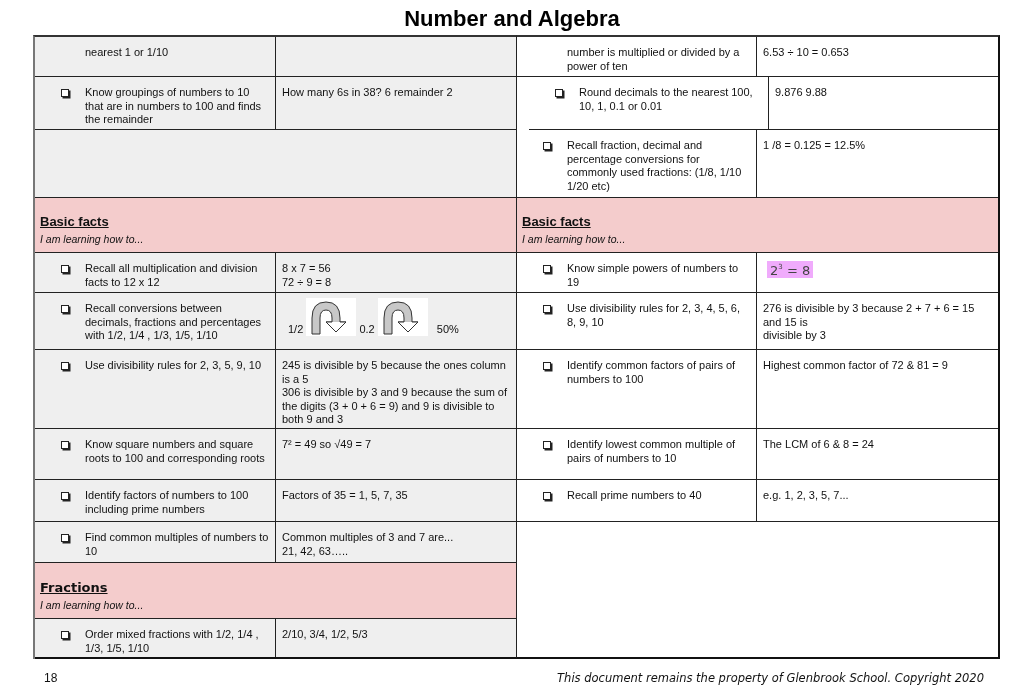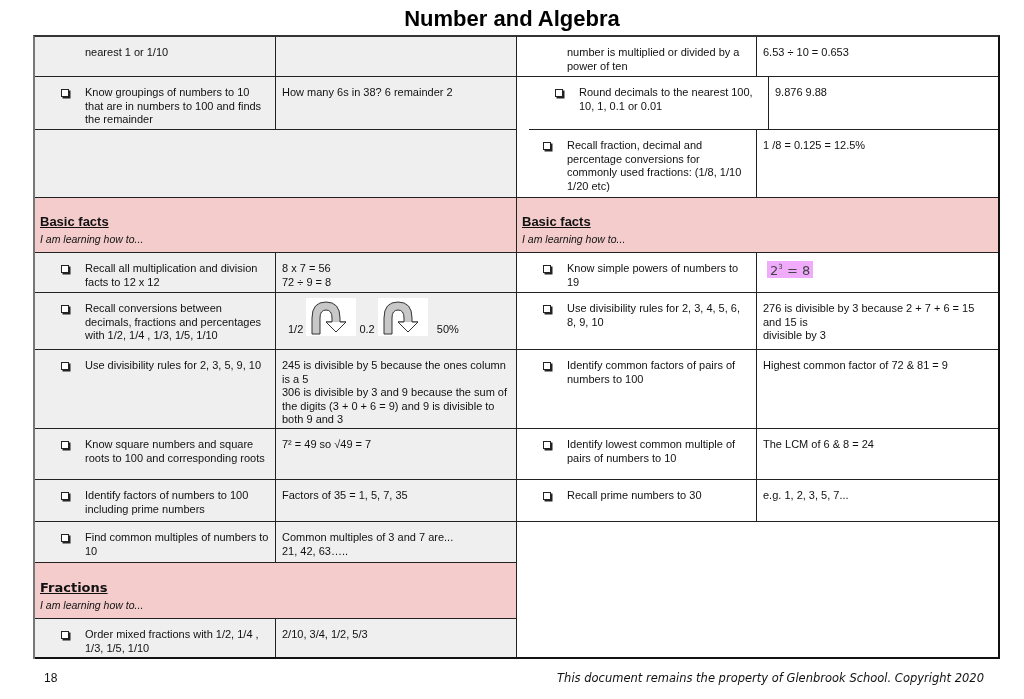--- a/index.html
+++ b/index.html
@@ -223,21 +223,21 @@
       <span class="chk"><span class="chk-box"></span></span>
       <div class="obj">Identify lowest common multiple of pairs of numbers to 10</div>
     </div>
     <div class="cell c2">
         <div class="ex">The LCM of 6 &amp; 8 = 24</div>
       </div>
   </div>
   <div class="row" style="top:443px;height:42px;">
     <div class="cell c1">
       <span class="chk"><span class="chk-box"></span></span>
-      <div class="obj">Recall prime numbers to 30</div>
+      <div class="obj">Recall prime numbers to 40</div>
     </div>
     <div class="cell c2">
         <div class="ex">e.g. 1, 2, 3, 5, 7...</div>
       </div>
   </div>
 </div>
 
 <div class="footer-page">18</div>
 <div class="footer-copy">This document remains the property of Glenbrook School. Copyright 2020</div>
 

